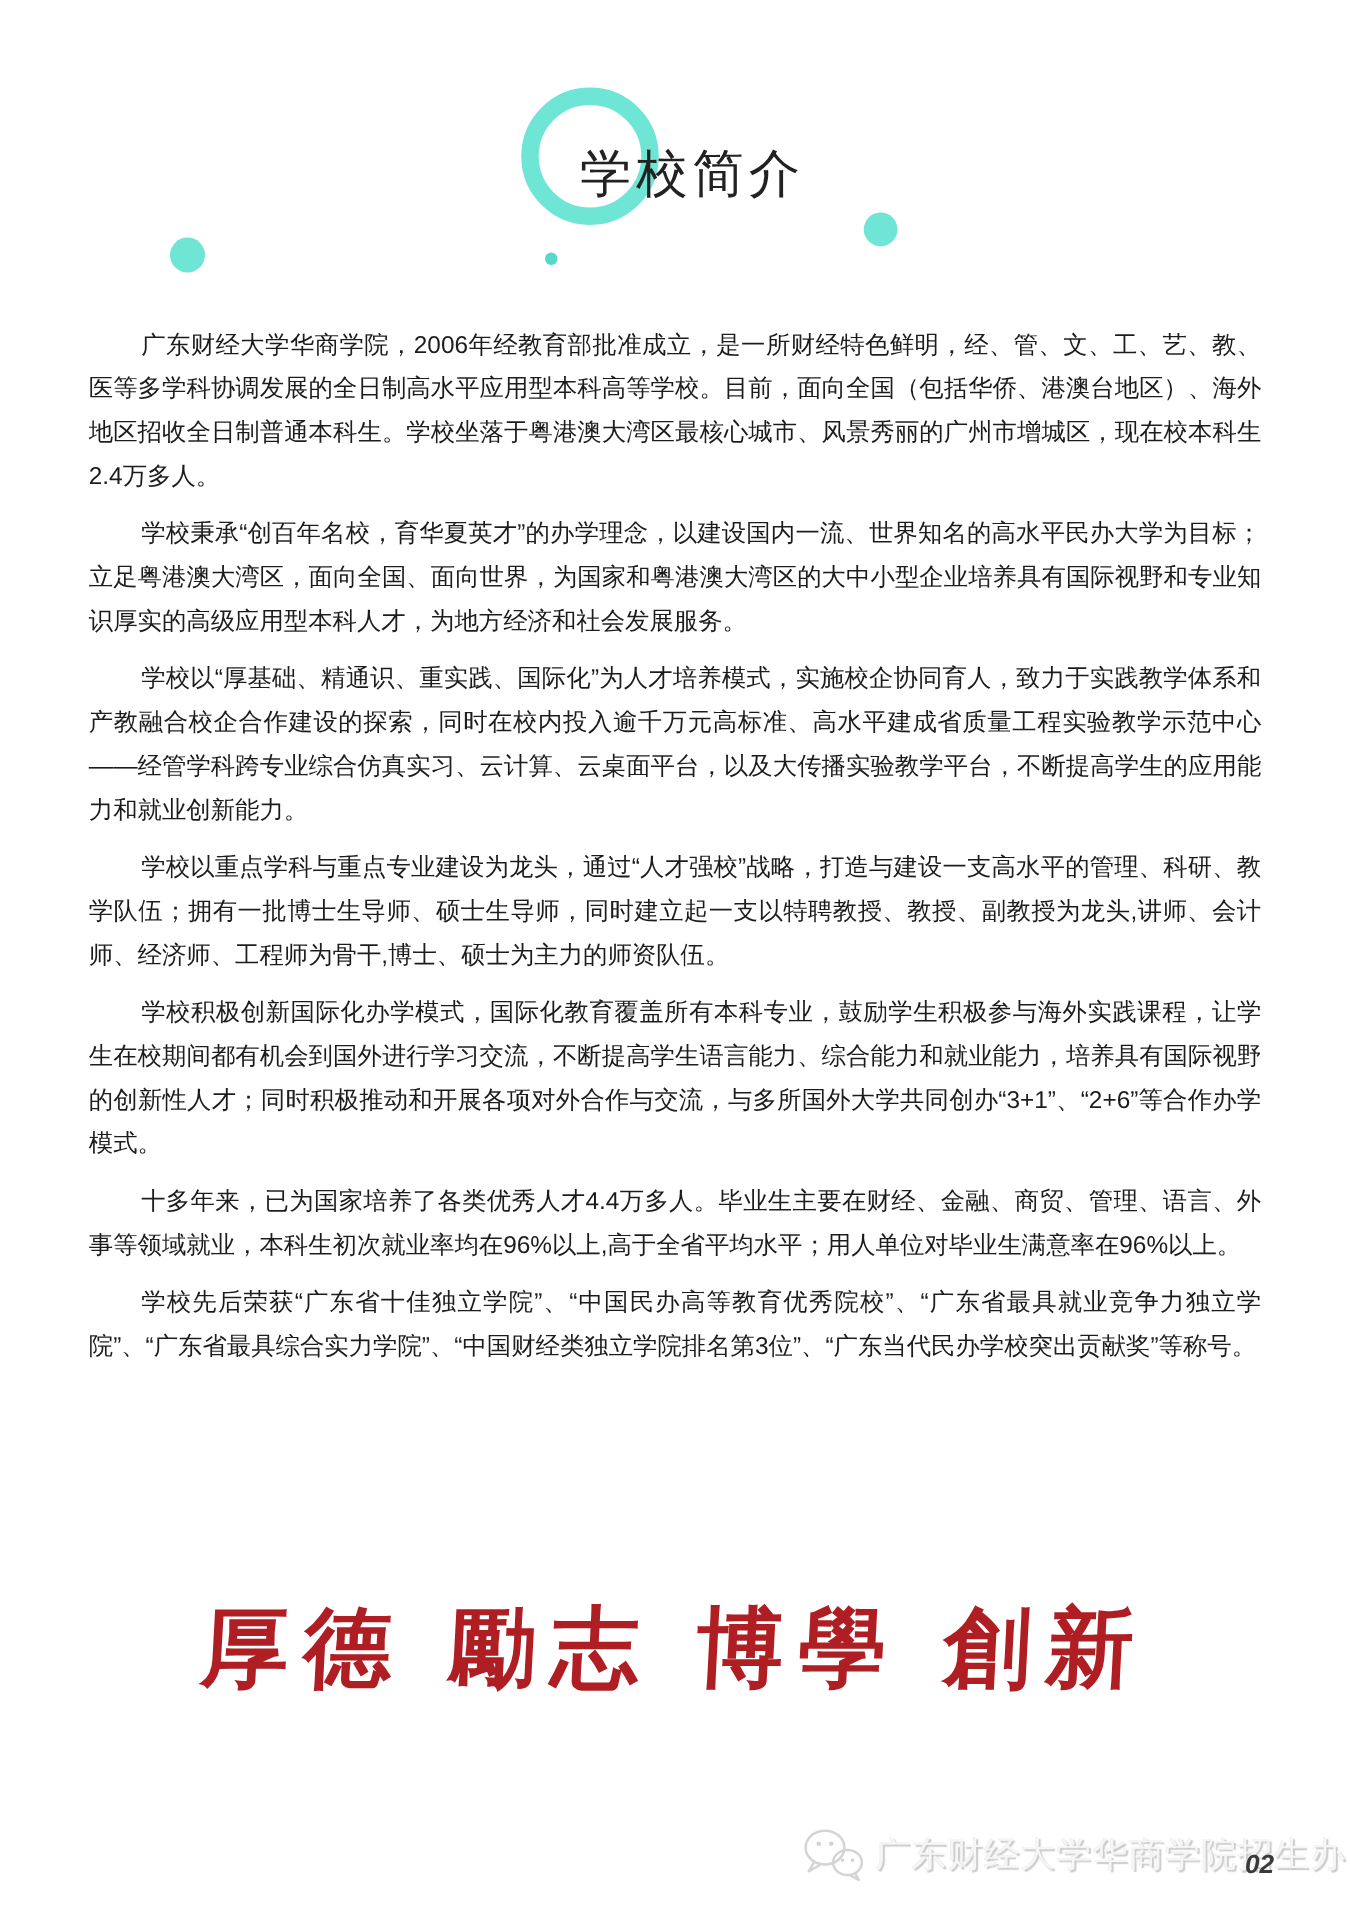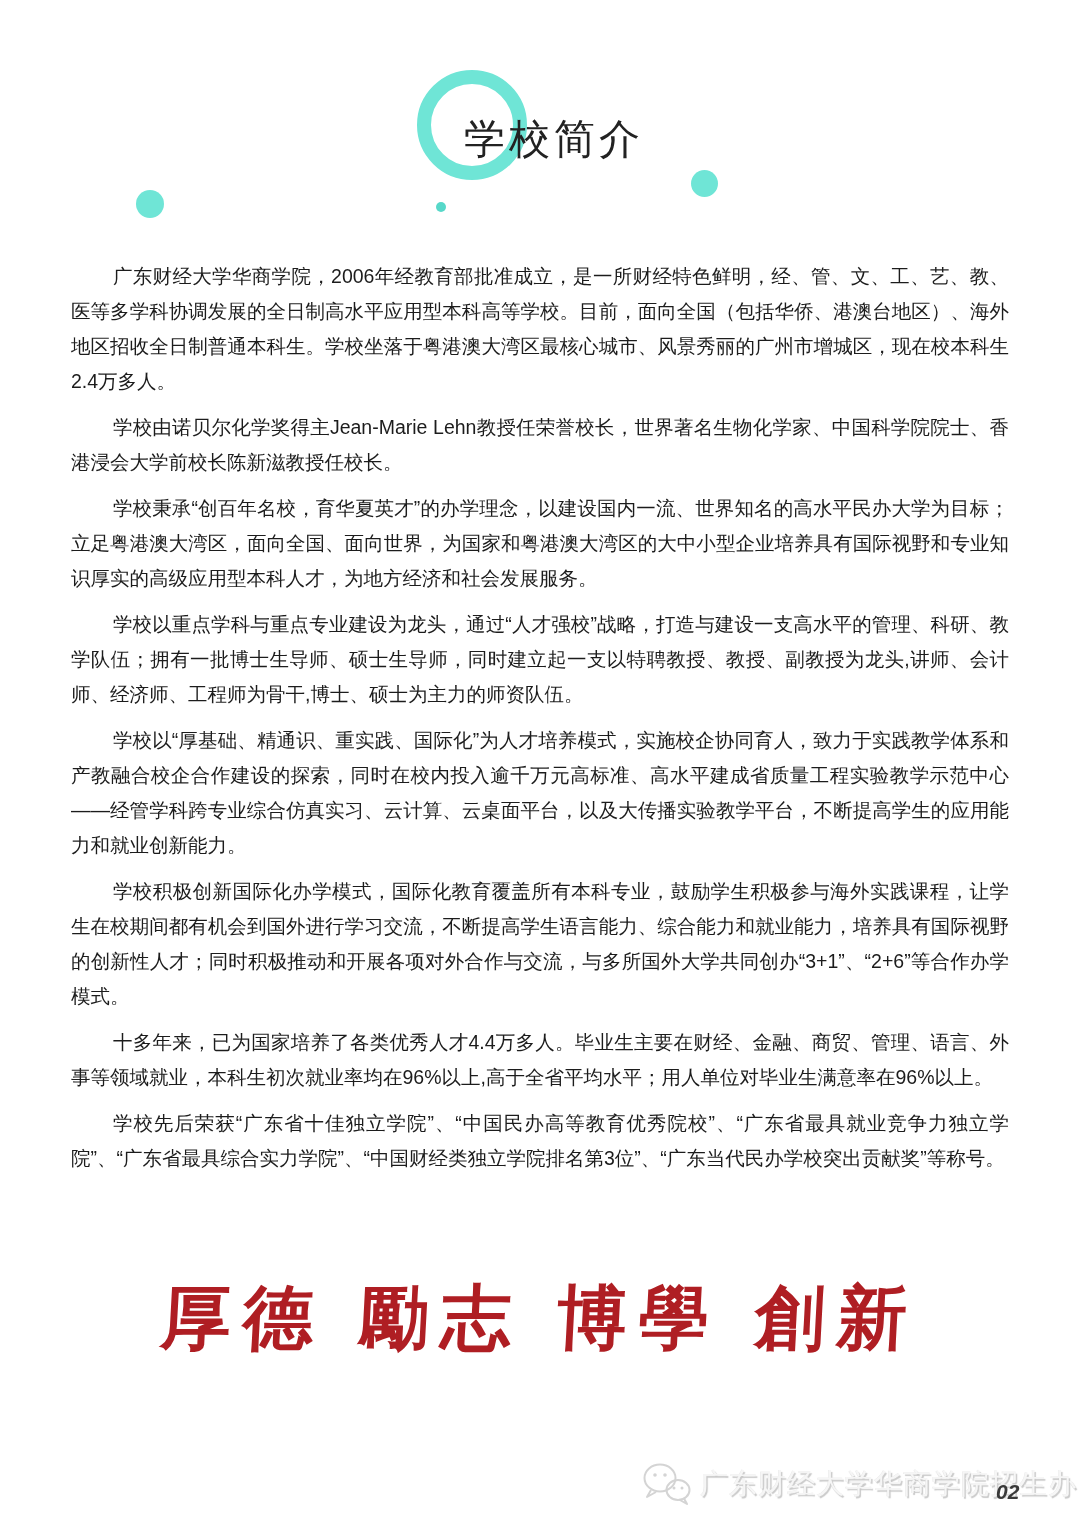--- a/index.html
+++ b/index.html
@@ -130,24 +130,23 @@
 
   <div class="deco-ring"></div>
   <div class="deco-dot dot-left"></div>
   <div class="deco-dot dot-tiny"></div>
   <div class="deco-dot dot-right"></div>
 
   <h1 class="page-title">学校简介</h1>
 
   <main class="content">
     <p>广东财经大学华商学院，2006年经教育部批准成立，是一所财经特色鲜明，经、管、文、工、艺、教、医等多学科协调发展的全日制高水平应用型本科高等学校。目前，面向全国（包括华侨、港澳台地区）、海外地区招收全日制普通本科生。学校坐落于粤港澳大湾区最核心城市、风景秀丽的广州市增城区，现在校本科生2.4万多人。</p>
-    <p>学校由诺贝尔化学奖得主Jean-Marie Lehn教授任荣誉校长，世界著名生物化学家、中国科学院院士、香港浸会大学前校长陈新滋教授任校长。</p>
     <p>学校秉承“创百年名校，育华夏英才”的办学理念，以建设国内一流、世界知名的高水平民办大学为目标；立足粤港澳大湾区，面向全国、面向世界，为国家和粤港澳大湾区的大中小型企业培养具有国际视野和专业知识厚实的高级应用型本科人才，为地方经济和社会发展服务。</p>
+    <p>学校以“厚基础、精通识、重实践、国际化”为人才培养模式，实施校企协同育人，致力于实践教学体系和产教融合校企合作建设的探索，同时在校内投入逾千万元高标准、高水平建成省质量工程实验教学示范中心——经管学科跨专业综合仿真实习、云计算、云桌面平台，以及大传播实验教学平台，不断提高学生的应用能力和就业创新能力。</p>
     <p>学校以重点学科与重点专业建设为龙头，通过“人才强校”战略，打造与建设一支高水平的管理、科研、教学队伍；拥有一批博士生导师、硕士生导师，同时建立起一支以特聘教授、教授、副教授为龙头,讲师、会计师、经济师、工程师为骨干,博士、硕士为主力的师资队伍。</p>
-    <p>学校以“厚基础、精通识、重实践、国际化”为人才培养模式，实施校企协同育人，致力于实践教学体系和产教融合校企合作建设的探索，同时在校内投入逾千万元高标准、高水平建成省质量工程实验教学示范中心——经管学科跨专业综合仿真实习、云计算、云桌面平台，以及大传播实验教学平台，不断提高学生的应用能力和就业创新能力。</p>
     <p>学校积极创新国际化办学模式，国际化教育覆盖所有本科专业，鼓励学生积极参与海外实践课程，让学生在校期间都有机会到国外进行学习交流，不断提高学生语言能力、综合能力和就业能力，培养具有国际视野的创新性人才；同时积极推动和开展各项对外合作与交流，与多所国外大学共同创办“3+1”、“2+6”等合作办学模式。</p>
     <p>十多年来，已为国家培养了各类优秀人才4.4万多人。毕业生主要在财经、金融、商贸、管理、语言、外事等领域就业，本科生初次就业率均在96%以上,高于全省平均水平；用人单位对毕业生满意率在96%以上。</p>
     <p>学校先后荣获“广东省十佳独立学院”、“中国民办高等教育优秀院校”、“广东省最具就业竞争力独立学院”、“广东省最具综合实力学院”、“中国财经类独立学院排名第3位”、“广东当代民办学校突出贡献奖”等称号。</p>
   </main>
 
   <div class="motto">
     <span class="motto-word">厚德</span>
     <span class="motto-word">勵志</span>
     <span class="motto-word">博學</span>
     <span class="motto-word">創新</span>

